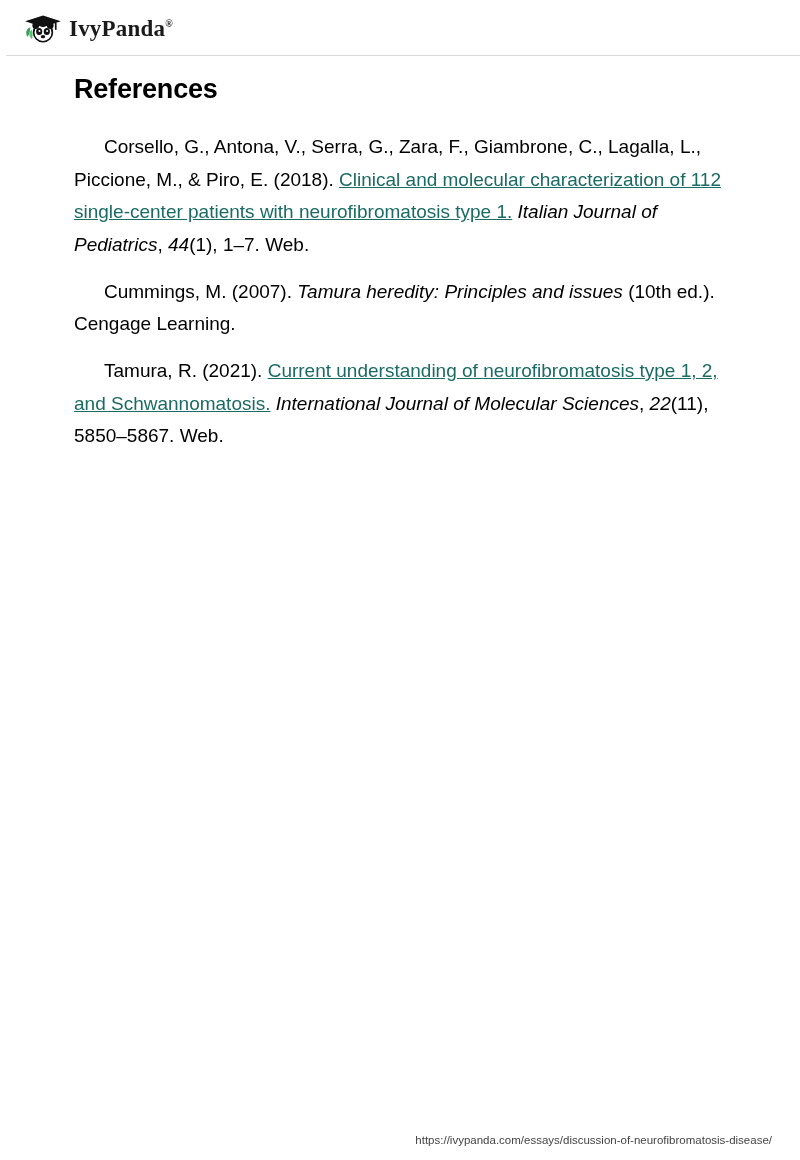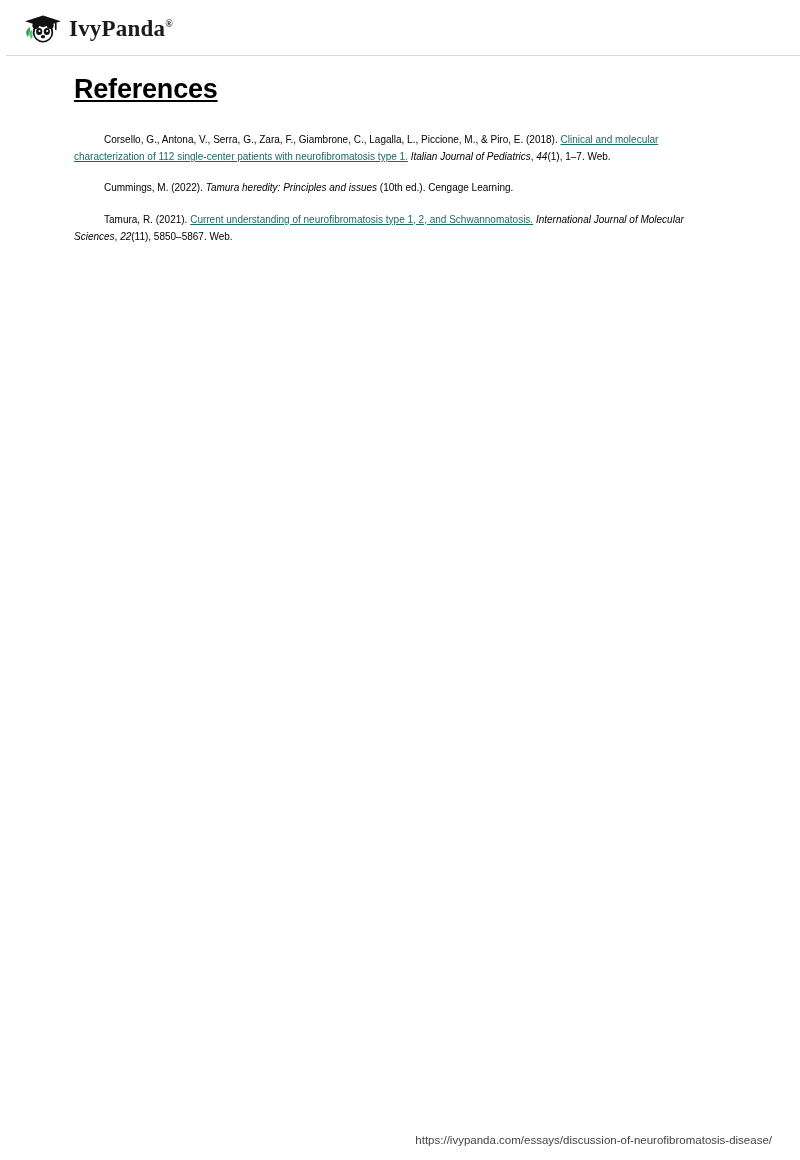--- a/index.html
+++ b/index.html
@@ -73,24 +73,23 @@
   }
   .doc-inner {
     padding: 18px 74px 0 74px;
   }
   h1.doc-title {
     font-size: 27px;
     font-weight: bold;
     margin: 0 0 26px 0;
     letter-spacing: -.2px;
     font-family: "Liberation Sans", sans-serif;
-    text-decoration: underline;
   }
   .ref {
-    font-size: 10px;
+    font-size: 19px;
     line-height: 1.72;
     margin: 0 0 14px 0;
     text-indent: 30px;
     text-align: left;
     color: #000;
   }
   .ref .lnk {
     color: #1a6b63;
     text-decoration: underline;
   }
@@ -138,20 +137,20 @@
     </span>
     <span class="brand-name"><span>IvyPanda</span><sup>®</sup></span>
   </div>
 </div>
 
 <div class="doc">
   <div class="doc-inner">
     <h1 class="doc-title">References</h1>
 
     <p class="ref"><span>Corsello, G., Antona, V., Serra, G., Zara, F., Giambrone, C., Lagalla, L., Piccione, M., &amp; Piro, E. (2018). </span><span class="lnk">Clinical and molecular characterization of 112 single-center patients with neurofibromatosis type 1.</span><span> </span><em>Italian Journal of Pediatrics</em><span>, </span><em>44</em><span>(1), 1–7. Web.</span></p>
-    <p class="ref"><span>Cummings, M. (2022). </span><em>Tamura heredity: Principles and issues</em><span> (10th ed.). Cengage Learning.</span></p>
+    <p class="ref"><span>Cummings, M. (2007). </span><em>Tamura heredity: Principles and issues</em><span> (10th ed.). Cengage Learning.</span></p>
     <p class="ref"><span>Tamura, R. (2021). </span><span class="lnk">Current understanding of neurofibromatosis type 1, 2, and Schwannomatosis.</span><span> </span><em>International Journal of Molecular Sciences</em><span>, </span><em>22</em><span>(11), 5850–5867. Web.</span></p>
   </div>
 </div>
 
 <div class="page-footer">
   <span>https://ivypanda.com/essays/discussion-of-neurofibromatosis-disease/</span>
 </div>
 
 </body></html>

